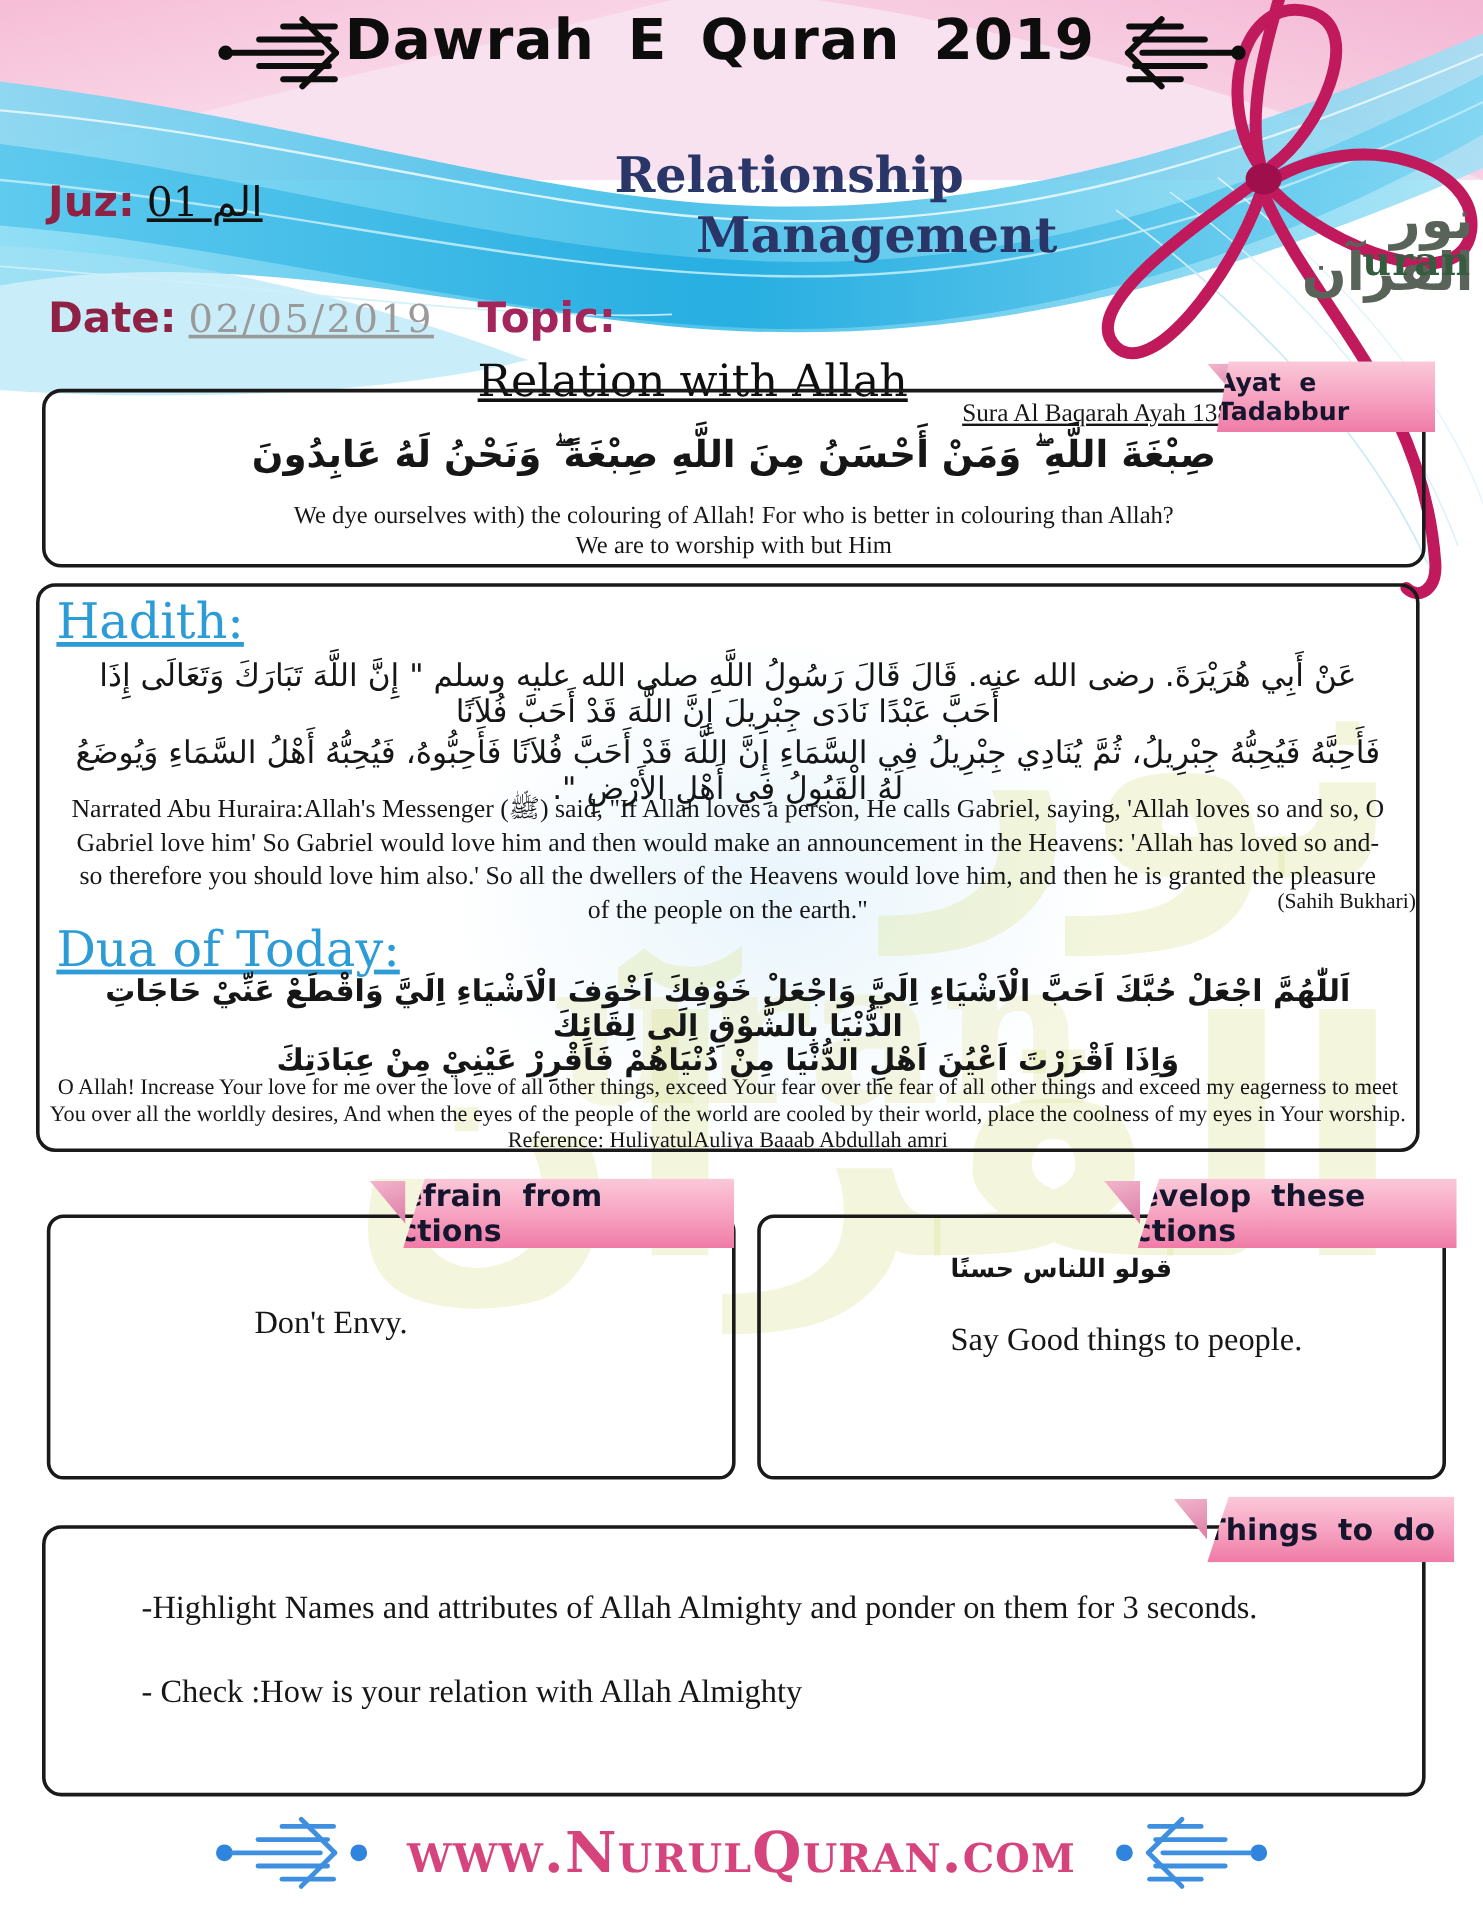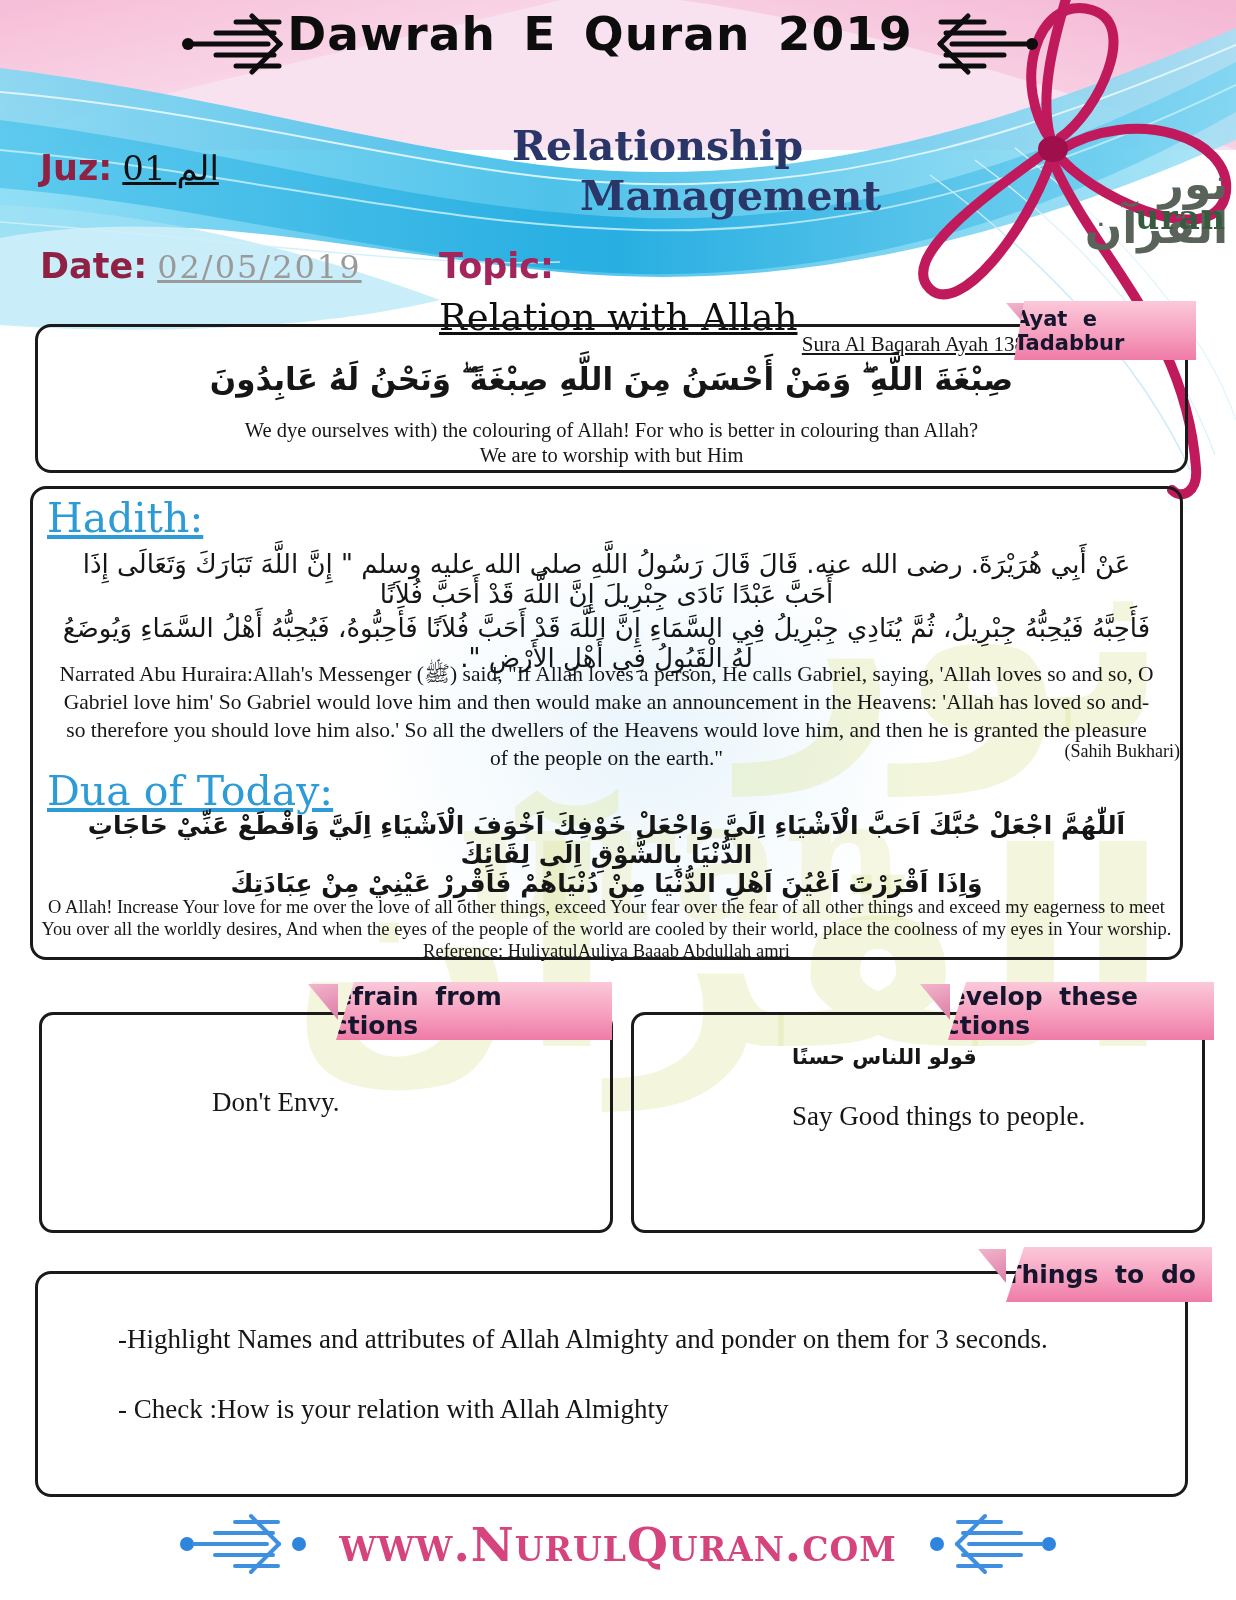--- a/index.html
+++ b/index.html
@@ -22,21 +22,21 @@
       word-spacing:10px;color:#0d0d0d;}
   .feather{color:#0d0d0d;z-index:2;}
   .feather line{stroke:currentColor;stroke-width:5;stroke-linecap:round;}
   .feather-blue line{stroke:#3F8FE0;stroke-width:4;stroke-linecap:round;}
   .rel-line{z-index:2;font-family:"DejaVu Serif",serif;font-weight:700;font-size:41px;color:#2A3568;}
   .label-maroon{font-family:"DejaVu Sans",sans-serif;font-weight:800;color:#8E2144;font-size:35px;}
   .meta-row{z-index:2;display:flex;align-items:baseline;gap:10px;}
   .juz-value{font-size:34px;color:#111;text-decoration:underline;font-family:"DejaVu Serif",serif;}
   .date-value{font-size:32px;color:#9a9a9a;text-decoration:underline;font-family:"DejaVu Serif",serif;letter-spacing:2px;}
   .topic-label{font-family:"DejaVu Sans",sans-serif;font-weight:800;color:#A3255C;font-size:35px;}
-  .topic-value{font-size:37px;color:#0f0f0f;text-decoration:underline;font-family:"DejaVu Serif",serif;margin-left:41px;}
+  .topic-value{font-size:37px;color:#0f0f0f;text-decoration:underline;font-family:"DejaVu Serif",serif;}
   .logo{z-index:2;width:180px;text-align:right;}
   .logo-ar{font-family:"DejaVu Sans",sans-serif;font-weight:700;font-size:44px;color:#59635A;direction:rtl;line-height:1;}
   .logo-en{position:absolute;right:2px;top:36px;font-family:"DejaVu Serif",serif;font-weight:700;
            font-size:33px;color:#355C3F;letter-spacing:1px;}
   
   .box{position:absolute;border:3px solid #1a1a1a;border-radius:16px;background:transparent;z-index:2;}
   .arabic{font-family:"DejaVu Sans",sans-serif;direction:rtl;unicode-bidi:plaintext;}
   .blue-head{position:absolute;font-family:"DejaVu Serif",serif;font-size:41px;color:#2D9CD6;
              text-decoration:underline;}
   .center-line{position:absolute;left:0;right:0;text-align:center;}

